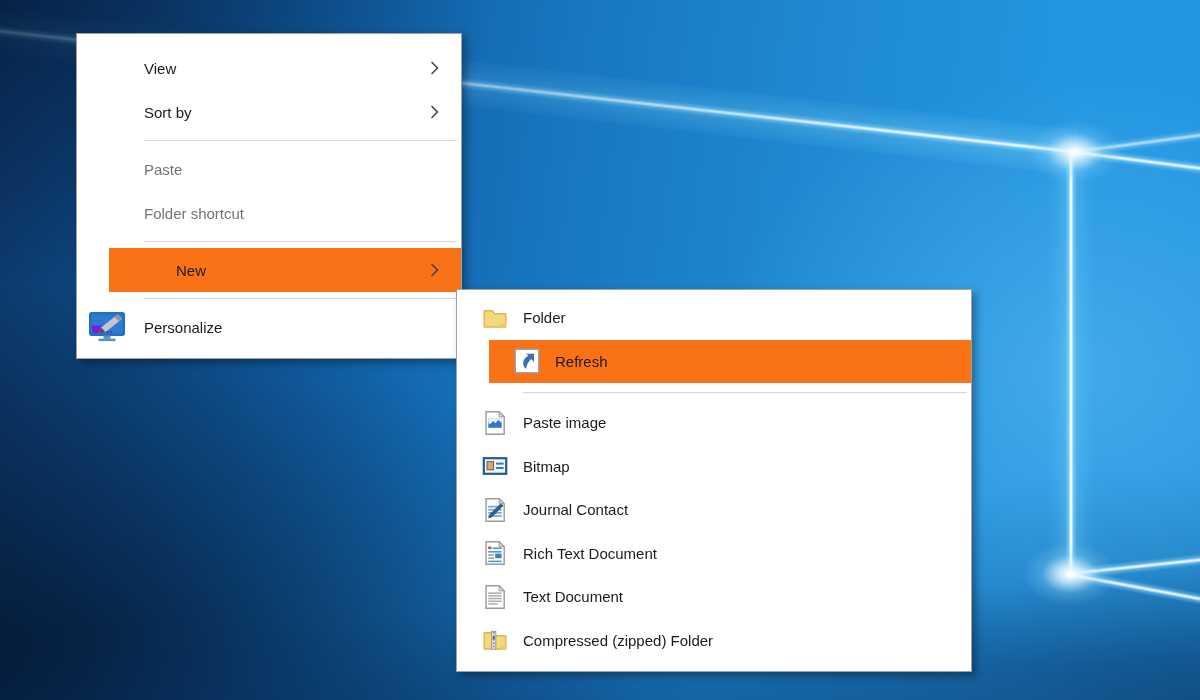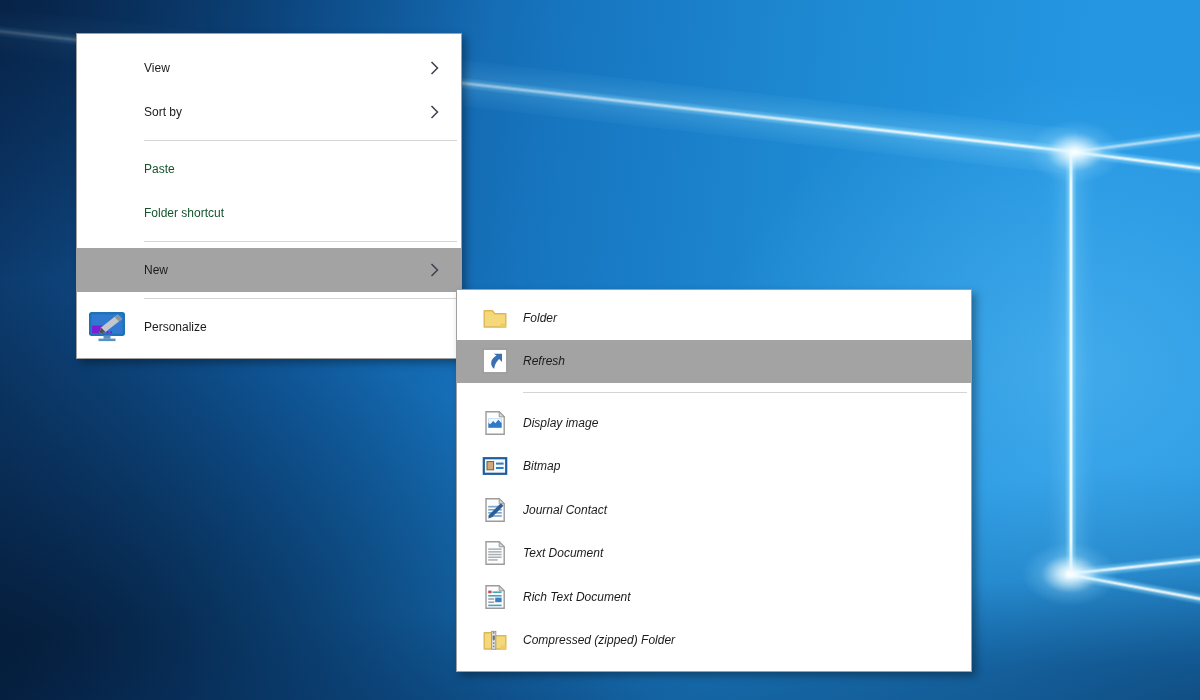--- a/index.html
+++ b/index.html
@@ -38,26 +38,26 @@
     background:linear-gradient(to right, rgba(120,210,255,0), rgba(150,225,255,.9), rgba(120,210,255,0));}
   .star{position:absolute;width:96px;height:64px;filter:blur(1px);
     background:radial-gradient(closest-side,#fff 0%,rgba(225,246,255,.85) 22%,rgba(150,220,255,.25) 60%,rgba(150,220,255,0) 100%);}
   #star1{left:1027px;top:120px;}
   #star2{left:1022px;top:542px;}
 
   
   .menu{position:absolute;background:#ffffff;border:1px solid #a0a0a0;
     box-shadow:4px 4px 8px rgba(0,0,0,.35);box-sizing:border-box;}
   #main-menu{left:76px;top:33px;width:386px;padding:12px 0 9px;z-index:10;}
-  #sub-menu{left:456px;top:289px;width:516px;padding:6px 0 9px;z-index:20;font-style:italic;}
+  #sub-menu{left:456px;top:289px;width:516px;padding:6px 0 9px;z-index:20;}
   .mi{position:relative;display:flex;align-items:center;height:44px;padding-left:67px;
-    font-size:12px;color:#1b1b1b;cursor:default;box-sizing:border-box;}
+    font-size:15px;color:#1b1b1b;cursor:default;box-sizing:border-box;}
   #sub-menu .mi{height:43.5px;padding-left:66px;}
-  .mi.hl{background:#a3a3a3;}
-  .mi.disabled{color:#14532d;}
+  .mi.hl{background:#f97316;margin-left:32px;}
+  .mi.disabled{color:#737373;}
   .sep{height:1px;background:#d4d4d4;margin:6px 4px 6px 67px;}
   #sub-menu .sep{margin:9px 4px 8px 66px;}
   .icon{position:absolute;left:12px;top:50%;transform:translateY(-50%);
     width:36px;height:30px;display:flex;align-items:center;justify-content:center;}
   #sub-menu .icon{left:24px;width:28px;height:28px;}
   .arrow{position:absolute;right:22px;top:50%;transform:translateY(-50%);line-height:0;}
 </style>
 </head>
 <body>
 
@@ -151,21 +151,21 @@
     <div class="sep"></div>
     <div class="mi">
       <span class="icon">
         <svg width="28" height="28" viewBox="0 0 28 28">
           <path d="M5 2.8 H18.2 L23.2 7.8 V25.2 H5 Z" fill="#fdfdfd" stroke="#9b9b9b" stroke-width="1.4"></path>
           <path d="M18.2 2.8 l5 5 h-5 z" fill="#d8d8d8" stroke="#9b9b9b" stroke-width="1"></path>
           <rect x="7.3" y="9.6" width="13.4" height="9.2" fill="#2f7ac7"></rect>
           <path d="M7.3 9.6 h13.4 v4.6 l-3.4 -3.4 -2.9 3.4 -2.2 -2.3 -3 3.4 -1.9 -1.5 z" fill="#ffffff" opacity=".92"></path>
         </svg>
       </span>
-      <span>Display image</span>
+      <span>Paste image</span>
     </div>
     <div class="mi">
       <span class="icon">
         <svg width="28" height="28" viewBox="0 0 28 28">
           <rect x="2.8" y="6.2" width="22.4" height="15.6" fill="#f2f8fd" stroke="#1d5d9c" stroke-width="2.2"></rect>
           <rect x="6" y="9.6" width="6.6" height="8.2" fill="#cfa87e" stroke="#7a5a3a" stroke-width="1"></rect>
           <rect x="15" y="10.6" width="7.6" height="2" fill="#2f7ac7"></rect>
           <rect x="15" y="15" width="7.6" height="2" fill="#2f7ac7"></rect>
         </svg>
       </span>
@@ -185,50 +185,50 @@
           <path d="M19.8 7.2 l2.6 2.6 L11 21.2 l-3.8 1.2 1.2-3.8 z" fill="#2c5d99"></path>
         </svg>
       </span>
       <span>Journal Contact</span>
     </div>
     <div class="mi">
       <span class="icon">
         <svg width="28" height="28" viewBox="0 0 28 28">
           <path d="M5 2.8 H18.2 L23.2 7.8 V25.2 H5 Z" fill="#fdfdfd" stroke="#9b9b9b" stroke-width="1.4"></path>
           <path d="M18.2 2.8 l5 5 h-5 z" fill="#d8d8d8" stroke="#9b9b9b" stroke-width="1"></path>
+          <rect x="7.2" y="7.6" width="3.4" height="2.6" fill="#c4524e"></rect>
+          <rect x="11.6" y="8.4" width="9" height="1.6" fill="#49a3bd"></rect>
+          <rect x="7.2" y="12" width="13.4" height="1.6" fill="#49a3bd"></rect>
+          <rect x="7.2" y="15.2" width="6" height="1.6" fill="#9aa5ad"></rect>
+          <rect x="14.2" y="14.6" width="6.4" height="4.6" fill="#3f7fc1"></rect>
+          <rect x="7.2" y="18.4" width="6" height="1.6" fill="#9aa5ad"></rect>
+          <rect x="7.2" y="21.6" width="13.4" height="1.6" fill="#49a3bd"></rect>
+        </svg>
+      </span>
+      <span>Rich Text Document</span>
+    </div>
+    <div class="mi">
+      <span class="icon">
+        <svg width="28" height="28" viewBox="0 0 28 28">
+          <path d="M5 2.8 H18.2 L23.2 7.8 V25.2 H5 Z" fill="#fdfdfd" stroke="#9b9b9b" stroke-width="1.4"></path>
+          <path d="M18.2 2.8 l5 5 h-5 z" fill="#d8d8d8" stroke="#9b9b9b" stroke-width="1"></path>
           <g fill="#a9aeb4">
             <rect x="7.2" y="9.4" width="13.4" height="1.5"></rect>
               <rect x="7.2" y="12.1" width="13.4" height="1.5"></rect>
             <rect x="7.2" y="14.8" width="13.4" height="1.5"></rect>
               <rect x="7.2" y="17.5" width="13.4" height="1.5"></rect>
             <rect x="7.2" y="20.2" width="9.5" height="1.5"></rect>
           </g>
         </svg>
       </span>
       <span>Text Document</span>
     </div>
     <div class="mi">
       <span class="icon">
         <svg width="28" height="28" viewBox="0 0 28 28">
-          <path d="M5 2.8 H18.2 L23.2 7.8 V25.2 H5 Z" fill="#fdfdfd" stroke="#9b9b9b" stroke-width="1.4"></path>
-          <path d="M18.2 2.8 l5 5 h-5 z" fill="#d8d8d8" stroke="#9b9b9b" stroke-width="1"></path>
-          <rect x="7.2" y="7.6" width="3.4" height="2.6" fill="#c4524e"></rect>
-          <rect x="11.6" y="8.4" width="9" height="1.6" fill="#49a3bd"></rect>
-          <rect x="7.2" y="12" width="13.4" height="1.6" fill="#49a3bd"></rect>
-          <rect x="7.2" y="15.2" width="6" height="1.6" fill="#9aa5ad"></rect>
-          <rect x="14.2" y="14.6" width="6.4" height="4.6" fill="#3f7fc1"></rect>
-          <rect x="7.2" y="18.4" width="6" height="1.6" fill="#9aa5ad"></rect>
-          <rect x="7.2" y="21.6" width="13.4" height="1.6" fill="#49a3bd"></rect>
-        </svg>
-      </span>
-      <span>Rich Text Document</span>
-    </div>
-    <div class="mi">
-      <span class="icon">
-        <svg width="28" height="28" viewBox="0 0 28 28">
           <path d="M3.2 6.8 h8.2 l2.4 3 h11 V23 H3.2 z" fill="#f5d879" stroke="#dbb758" stroke-width="1.4" stroke-linejoin="round"></path>
           <path d="M19.5 19.6 h5.3 V23 h-5.3 z" fill="#eccb63"></path>
           <rect x="10.6" y="5.4" width="4.2" height="17.8" fill="#e6e5e1" stroke="#9b9b9b" stroke-width="1"></rect>
           <line x1="12.7" y1="6" x2="12.7" y2="23" stroke="#8a8a8a" stroke-width="1.6" stroke-dasharray="1.7 1.7"></line>
           <rect x="11.7" y="9.8" width="2.1" height="3.8" fill="#6f6f6f"></rect>
         </svg>
       </span>
       <span>Compressed (zipped) Folder</span>
     </div>
   </div>

